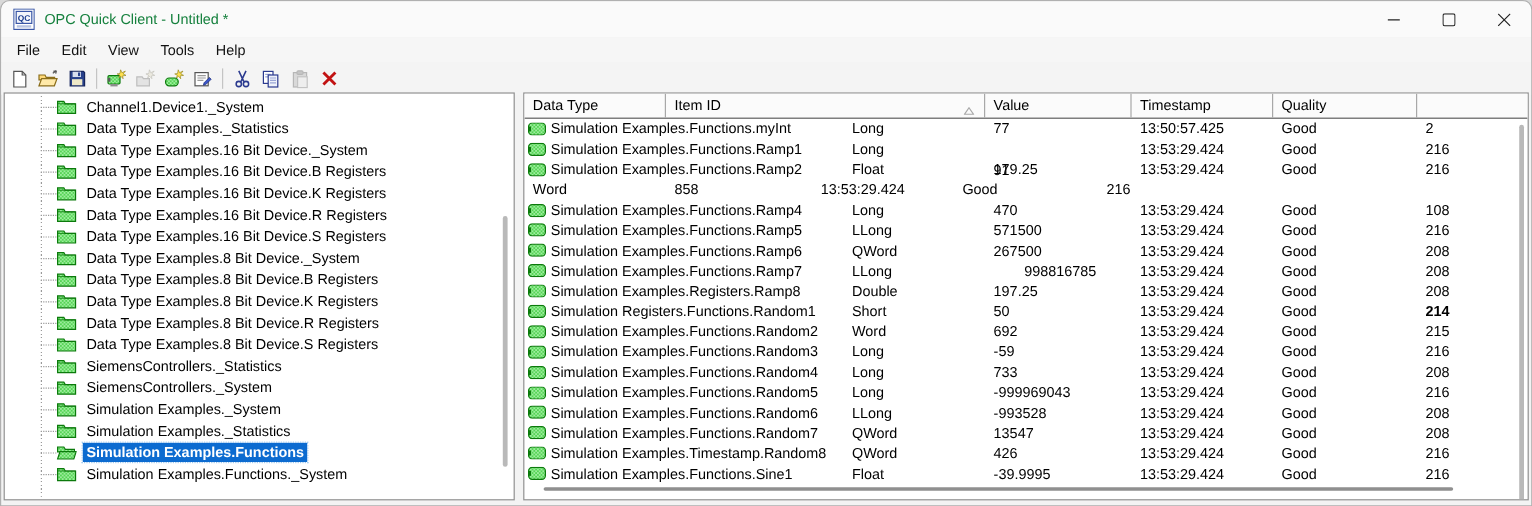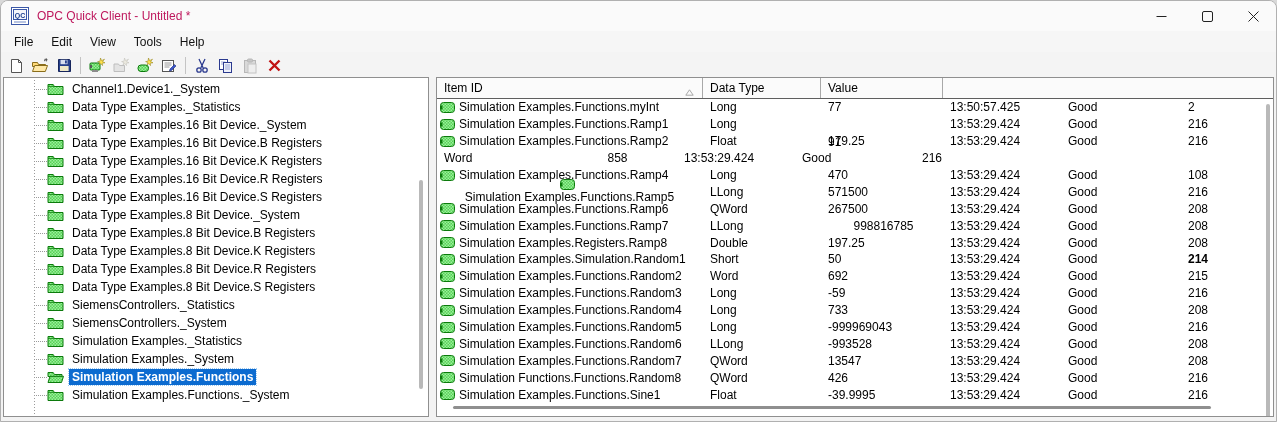--- a/index.html
+++ b/index.html
@@ -1,21 +1,21 @@
 <!DOCTYPE html>
 <html><head>
 <meta charset="utf-8">
 <style>
   html,body{margin:0;padding:0;background:#d9d9d9;font-family:"Liberation Sans",sans-serif;}
   .window{position:relative;width:1277px;height:422px;background:#f3f3f3;border:1px solid #b0b0b0;
           box-sizing:border-box;overflow:hidden;border-radius:8px 8px 0 0;}
   
   .titlebar{height:30px;display:flex;align-items:center;background:#fafafa;}
   .app-icon{width:18px;height:18px;margin:0 8px 0 10px;flex:0 0 auto;}
-  .title-text{font-size:12px;color:#be185d;}
+  .title-text{font-size:12px;color:#15803d;}
   .caption-buttons{margin-left:auto;display:flex;height:100%;}
   .cap-btn{width:46px;height:100%;display:flex;align-items:center;justify-content:center;}
   
   .menubar{height:21px;display:flex;align-items:center;padding-left:4px;background:#f6f6f6;font-size:12px;color:#111;}
   .menu-item{padding:2px 9px;}
   
   .toolbar{height:25px;display:flex;align-items:center;padding:1px 3px;background:#f4f4f4;}
   .tb-btn{width:24px;height:22px;display:flex;align-items:center;justify-content:center;}
   .tb-btn.disabled{opacity:.45;filter:grayscale(85%);}
   .tb-sep{width:1px;height:17px;background:#c4c4c4;margin:0 4px;}
@@ -430,36 +430,36 @@
                 <defs>
                   <pattern id="gchk" width="3" height="3" patternUnits="userSpaceOnUse">
                     <rect width="3" height="3" fill="#55d455"></rect>
                     <rect width="1.5" height="1.5" fill="#9dec9d"></rect>
                     <rect x="1.5" y="1.5" width="1.5" height="1.5" fill="#9dec9d"></rect>
                   </pattern>
                 </defs>
                 <path d="M1 2.5 h5.2 l1.2 2 h8.6 v8 h-15 z" fill="url(#gchk)" stroke="#0c7a0c"></path>
                 <path d="M1 4.5 h15" stroke="#0c7a0c" stroke-width="0.7"></path>
               </svg></span>
+            <span class="tree-label">Simulation Examples._System</span>
+          </div>
+          <div class="tree-row">
+            <span class="tree-conn"></span>
+            <span class="tree-folder"><svg width="17" height="14" viewBox="0 0 17 14">
+                <defs>
+                  <pattern id="gchk" width="3" height="3" patternUnits="userSpaceOnUse">
+                    <rect width="3" height="3" fill="#55d455"></rect>
+                    <rect width="1.5" height="1.5" fill="#9dec9d"></rect>
+                    <rect x="1.5" y="1.5" width="1.5" height="1.5" fill="#9dec9d"></rect>
+                  </pattern>
+                </defs>
+                <path d="M1 2.5 h5.2 l1.2 2 h8.6 v8 h-15 z" fill="url(#gchk)" stroke="#0c7a0c"></path>
+                <path d="M1 4.5 h15" stroke="#0c7a0c" stroke-width="0.7"></path>
+              </svg></span>
             <span class="tree-label">Simulation Examples._Statistics</span>
-          </div>
-          <div class="tree-row">
-            <span class="tree-conn"></span>
-            <span class="tree-folder"><svg width="17" height="14" viewBox="0 0 17 14">
-                <defs>
-                  <pattern id="gchk" width="3" height="3" patternUnits="userSpaceOnUse">
-                    <rect width="3" height="3" fill="#55d455"></rect>
-                    <rect width="1.5" height="1.5" fill="#9dec9d"></rect>
-                    <rect x="1.5" y="1.5" width="1.5" height="1.5" fill="#9dec9d"></rect>
-                  </pattern>
-                </defs>
-                <path d="M1 2.5 h5.2 l1.2 2 h8.6 v8 h-15 z" fill="url(#gchk)" stroke="#0c7a0c"></path>
-                <path d="M1 4.5 h15" stroke="#0c7a0c" stroke-width="0.7"></path>
-              </svg></span>
-            <span class="tree-label">Simulation Examples._System</span>
           </div>
           <div class="tree-row selected">
             <span class="tree-conn"></span>
             <span class="tree-folder"><svg width="17" height="14" viewBox="0 0 17 14">
                 <defs>
                   <pattern id="gchk" width="3" height="3" patternUnits="userSpaceOnUse">
                     <rect width="3" height="3" fill="#55d455"></rect>
                     <rect width="1.5" height="1.5" fill="#9dec9d"></rect>
                     <rect x="1.5" y="1.5" width="1.5" height="1.5" fill="#9dec9d"></rect>
                   </pattern>
@@ -485,25 +485,27 @@
             <span class="tree-label">Simulation Examples.Functions._System</span>
           </div>
         </div>
       <div class="tree-scrollbar"></div>
     </div>
 
     <div class="splitter"></div>
 
     <div class="table-panel">
       <div class="tbl-header" id="tblHeader">
+          <div class="th" style="width: 118px;"><span>Data Type</span></div>
           <div class="th" style="width: 266px;"><span>Item ID</span><span class="sort-glyph"><svg width="9" height="7" viewBox="0 0 9 7">
                 <path d="M4.5 0.8 L8.2 6.2 H0.8 Z" fill="none" stroke="#a9a9a9"></path>
               </svg></span></div>
-          <div class="th" style="width: 118px;"><span>Data Type</span></div>
           <div class="th" style="width: 122px;"><span>Value</span></div>
+          <div class="th" style="width: 118px;"><span>Timestamp</span></div>
+          <div class="th" style="width: 120px;"><span>Quality</span></div>
           <div class="th" style="width: 97px; margin-top: 43px;"><span>Update Count</span></div>
         </div>
       <div class="tbl-body" id="tblBody">
           <div class="tbl-row">
             <div class="td first" style="width: 266px;">
               <span class="tag-icon"><svg width="15" height="11" viewBox="0 0 15 11">
                   <defs>
                     <pattern id="gchk" width="3" height="3" patternUnits="userSpaceOnUse">
                       <rect width="3" height="3" fill="#55d455"></rect>
                       <rect width="1.5" height="1.5" fill="#9dec9d"></rect>
@@ -558,21 +560,21 @@
               <span>Simulation Examples.Functions.Ramp2</span>
             </div>
             <div class="td" style="width: 118px;"><span>Float</span></div>
             <div class="td" style="width: 122px;"><span>179.25</span></div>
             <div class="td" style="width: 118px;"><span>13:53:29.424</span></div>
             <div class="td" style="width: 120px;"><span>Good</span></div>
             <div class="td" style="width: 97px;"><span>216</span></div>
           </div>
           <div class="tbl-row">
             <div class="td" style="width: 118px;"><span>Word</span></div>
-            <div class="td" style="width: 122px; text-align: center;"><span>858</span></div>
+            <div class="td" style="width: 122px;"><span>858</span></div>
             <div class="td" style="width: 118px;"><span>13:53:29.424</span></div>
             <div class="td" style="width: 120px;"><span>Good</span></div>
             <div class="td" style="width: 97px;"><span>216</span></div>
           </div>
           <div class="tbl-row">
             <div class="td first" style="width: 266px;">
               <span class="tag-icon"><svg width="15" height="11" viewBox="0 0 15 11">
                   <defs>
                     <pattern id="gchk" width="3" height="3" patternUnits="userSpaceOnUse">
                       <rect width="3" height="3" fill="#55d455"></rect>
@@ -585,21 +587,21 @@
                 </svg></span>
               <span>Simulation Examples.Functions.Ramp4</span>
             </div>
             <div class="td" style="width: 118px;"><span>Long</span></div>
             <div class="td" style="width: 122px;"><span>470</span></div>
             <div class="td" style="width: 118px;"><span>13:53:29.424</span></div>
             <div class="td" style="width: 120px;"><span>Good</span></div>
             <div class="td" style="width: 97px;"><span>108</span></div>
           </div>
           <div class="tbl-row">
-            <div class="td first" style="width: 266px; flex-direction: column;">
+            <div class="td first" style="width: 266px;">
               <span class="tag-icon"><svg width="15" height="11" viewBox="0 0 15 11">
                   <defs>
                     <pattern id="gchk" width="3" height="3" patternUnits="userSpaceOnUse">
                       <rect width="3" height="3" fill="#55d455"></rect>
                       <rect width="1.5" height="1.5" fill="#9dec9d"></rect>
                       <rect x="1.5" y="1.5" width="1.5" height="1.5" fill="#9dec9d"></rect>
                     </pattern>
                   </defs>
                   <rect x="0.5" y="0.5" width="14" height="10" rx="3" fill="url(#gchk)" stroke="#0c7a0c"></rect>
                   <rect x="0.5" y="3.5" width="2" height="4" fill="#0c7a0c"></rect>
@@ -681,21 +683,21 @@
                   <defs>
                     <pattern id="gchk" width="3" height="3" patternUnits="userSpaceOnUse">
                       <rect width="3" height="3" fill="#55d455"></rect>
                       <rect width="1.5" height="1.5" fill="#9dec9d"></rect>
                       <rect x="1.5" y="1.5" width="1.5" height="1.5" fill="#9dec9d"></rect>
                     </pattern>
                   </defs>
                   <rect x="0.5" y="0.5" width="14" height="10" rx="3" fill="url(#gchk)" stroke="#0c7a0c"></rect>
                   <rect x="0.5" y="3.5" width="2" height="4" fill="#0c7a0c"></rect>
                 </svg></span>
-              <span>Simulation Examples.Simulation.Random1</span>
+              <span>Simulation Registers.Functions.Random1</span>
             </div>
             <div class="td" style="width: 118px;"><span>Short</span></div>
             <div class="td" style="width: 122px;"><span>50</span></div>
             <div class="td" style="width: 118px;"><span>13:53:29.424</span></div>
             <div class="td" style="width: 120px;"><span>Good</span></div>
             <div class="td" style="width: 97px; font-weight: bold;"><span>214</span></div>
           </div>
           <div class="tbl-row">
             <div class="td first" style="width: 266px;">
               <span class="tag-icon"><svg width="15" height="11" viewBox="0 0 15 11">
@@ -828,21 +830,21 @@
                   <defs>
                     <pattern id="gchk" width="3" height="3" patternUnits="userSpaceOnUse">
                       <rect width="3" height="3" fill="#55d455"></rect>
                       <rect width="1.5" height="1.5" fill="#9dec9d"></rect>
                       <rect x="1.5" y="1.5" width="1.5" height="1.5" fill="#9dec9d"></rect>
                     </pattern>
                   </defs>
                   <rect x="0.5" y="0.5" width="14" height="10" rx="3" fill="url(#gchk)" stroke="#0c7a0c"></rect>
                   <rect x="0.5" y="3.5" width="2" height="4" fill="#0c7a0c"></rect>
                 </svg></span>
-              <span>Simulation Functions.Functions.Random8</span>
+              <span>Simulation Examples.Timestamp.Random8</span>
             </div>
             <div class="td" style="width: 118px;"><span>QWord</span></div>
             <div class="td" style="width: 122px;"><span>426</span></div>
             <div class="td" style="width: 118px;"><span>13:53:29.424</span></div>
             <div class="td" style="width: 120px;"><span>Good</span></div>
             <div class="td" style="width: 97px;"><span>216</span></div>
           </div>
           <div class="tbl-row">
             <div class="td first" style="width: 266px;">
               <span class="tag-icon"><svg width="15" height="11" viewBox="0 0 15 11">

